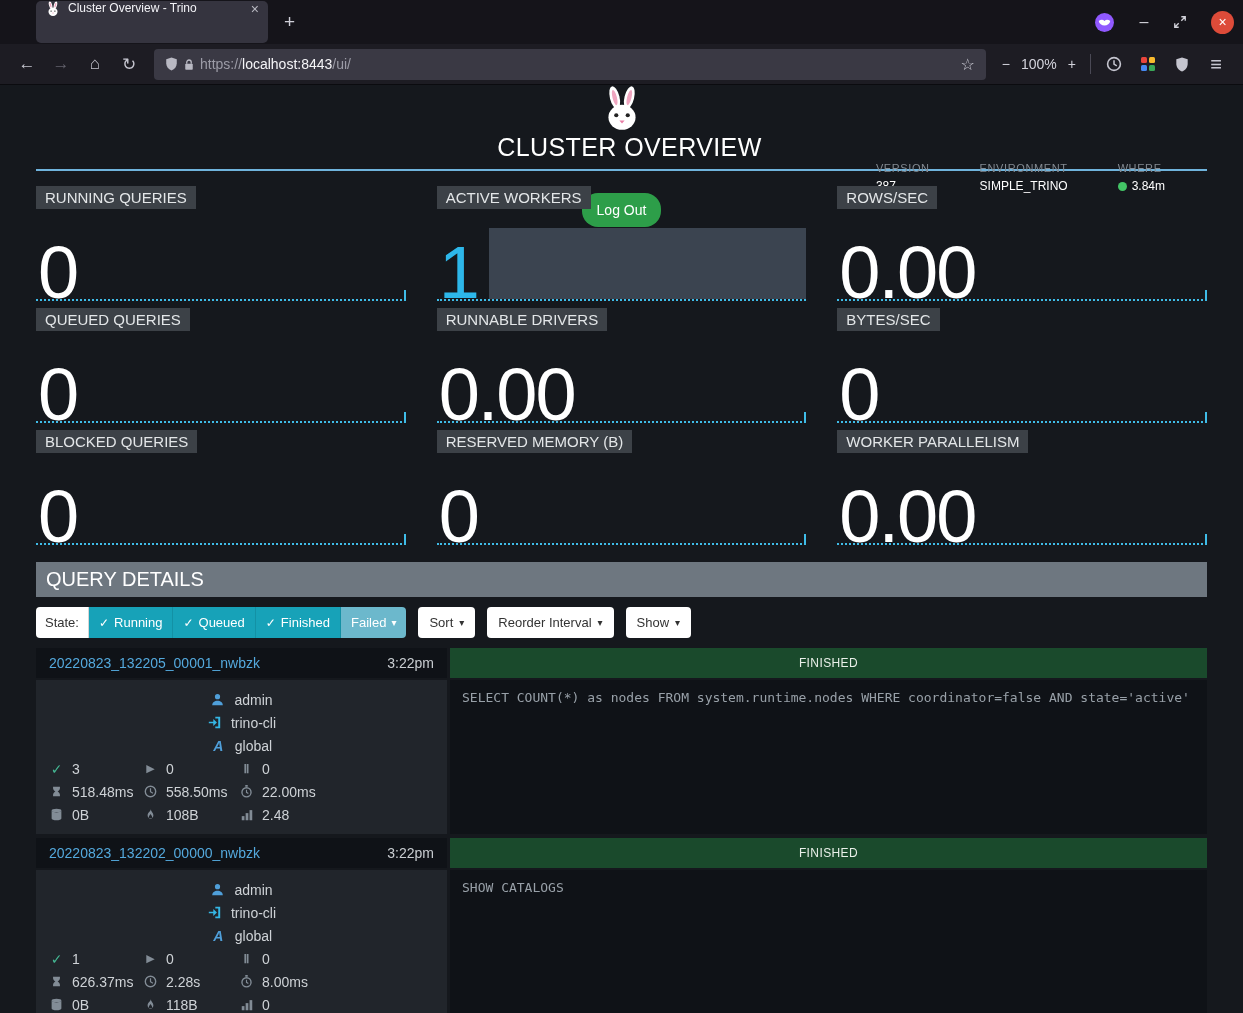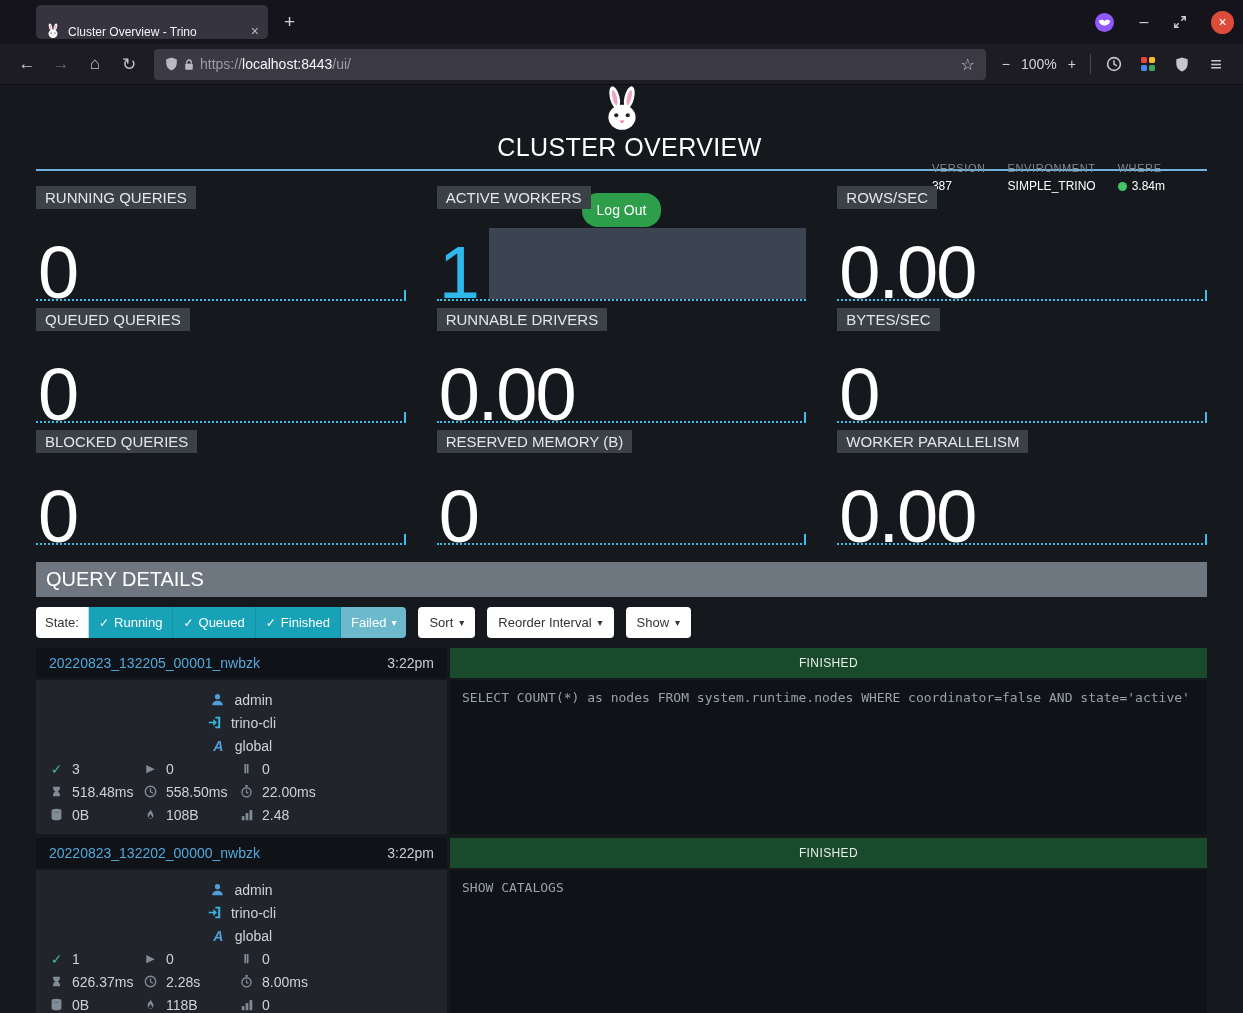--- a/index.html
+++ b/index.html
@@ -11,23 +11,23 @@
     color:#e6e8ea;
   }
   svg { display:block; }
 
   
   .titlebar {
     height:44px; background:#15141a;
     display:flex; align-items:center;
   }
   .tab {
-    margin-left:36px; width:232px; height:34px;
+    margin-left:36px; width:232px; height:42px;
     background:#35343f; border-radius:5px;
-    display:flex; align-items:flex-end; gap:7px;
+    display:flex; align-items:flex-start; gap:7px;
     padding:0 9px; cursor:default;
   }
   .tab-title { color:#f3f3f7; font-size:12px; white-space:nowrap; overflow:hidden; flex:1; }
   .tab-close { color:#b9b9c2; font-size:14px; }
   .newtab { color:#cfcfd8; font-size:19px; margin-left:16px; }
   .titlebar-right { margin-left:auto; display:flex; align-items:center; gap:20px; padding-right:9px; }
   .win-btn { color:#d2d2da; font-size:16px; width:18px; text-align:center; }
   .win-close {
     width:23px; height:23px; border-radius:50%;
     background:#dd4b39; color:#fff; font-size:14px;
@@ -58,21 +58,21 @@
   .vsep { width:1px; height:20px; background:#4a4955; margin:0 4px; }
   .ext-grid { width:14px; height:14px; display:grid; grid-template-columns:6px 6px; grid-template-rows:6px 6px; gap:2px; }
   .ext-grid i { border-radius:1.5px; }
   .menu-icon { font-size:20px; color:#c5c5cf; }
 
   
   .page { padding:0 36px; background:#15181d; }
 
   .trino-header { display:flex; align-items:center; height:86px; border-bottom:2px solid #6fb3dc;flex-direction:column; }
   .page-title { font-size:25px; color:#ffffff; letter-spacing:0.4px; margin-left:16px; font-weight:normal; }
-  .meta { margin-left:auto; display:flex; gap:22px; margin-right:42px; }
+  .meta { margin-left:auto; display:flex; gap:50px; margin-right:42px; }
   .meta-label { font-size:11px; color:#848b93; letter-spacing:0.6px; }
   .meta-value { font-size:12px; color:#ffffff; margin-top:5px; display:flex; align-items:center; gap:5px; }
   .dot { width:9px; height:9px; border-radius:50%; background:#43c466; display:inline-block; }
   .logout {
     background:#2d9e49; color:#fff; border:none; border-radius:16px;
     font-size:14px; padding:9px 15px; font-family:inherit;
   }
 
   .stats { display:grid; grid-template-columns:repeat(3,1fr); column-gap:31px; row-gap:7px; margin-top:15px; }
   .stat-label { display:inline-block; background:#3c4147; color:#e3e6e8; font-size:15px; padding:3px 9px; }

